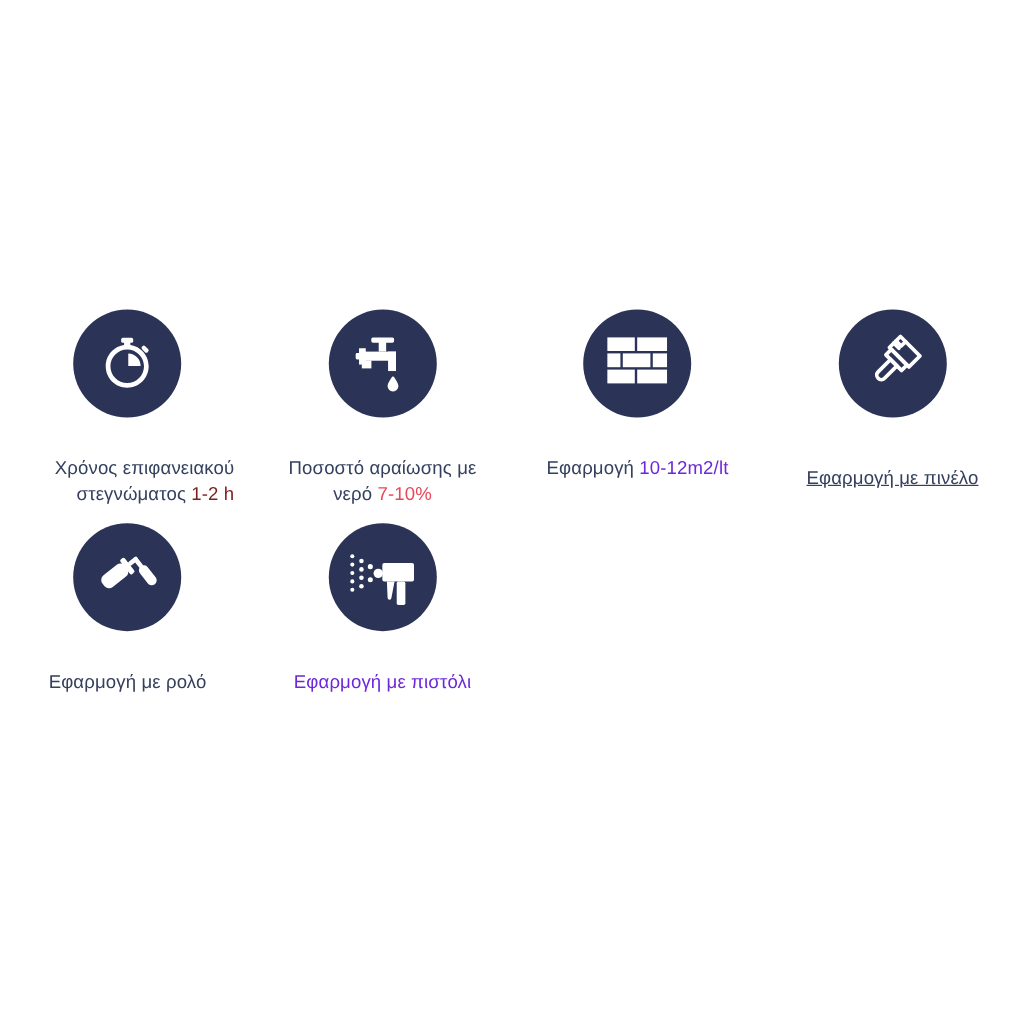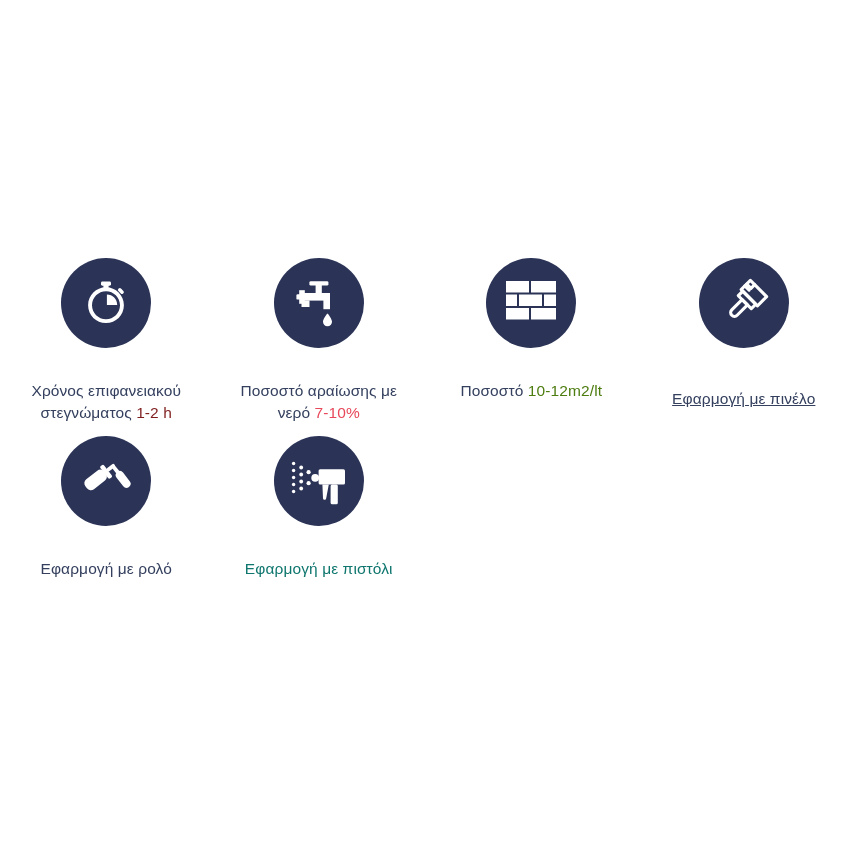--- a/index.html
+++ b/index.html
@@ -102,21 +102,21 @@
             <rect x="23.4" y="7.6" width="5.2" height="3.6"></rect>
 
             <rect x="37.6" y="12.2" width="6.6" height="3.6" rx="1.6" transform="rotate(45 40.9 14)"></rect>
 
             <path d="M26 10.3c-9.9 0-17.9 8-17.9 17.9S16.1 46.1 26 46.1 43.9 38.1 43.9 28.2 35.9 10.3 26 10.3zm0 31.9c-7.7 0-14-6.3-14-14s6.3-14 14-14 14 6.3 14 14-6.3 14-14 14z"></path>
 
             <path d="M26.9 17.6v10.3h10.3c0-5.6-4.6-10.2-10.3-10.3z"></path>
           </g>
         </svg>
       </div>
-      <div class="spec-label" style="color: rgb(52, 64, 94);">
+      <div class="spec-label" style="color: rgb(52, 64, 94); text-align: right;">
         <span>Χρόνος επιφανειακού
 στεγνώματος </span><span class="val" style="color: #7f1d1d;">1-2 h</span>
       </div>
     </div>
 
     <div class="spec-item item-2">
       <div class="spec-icon-circle" style="background: rgb(43, 52, 87);">
         <svg width="54" height="54" viewBox="0 0 54 54" aria-hidden="true">
           <g fill="#ffffff">
 
@@ -155,21 +155,21 @@
             <rect x="0" y="13.5" width="11" height="11.5"></rect>
             <rect x="13" y="13.5" width="23" height="11.5"></rect>
             <rect x="38" y="13.5" width="12" height="11.5"></rect>
 
             <rect x="0" y="27" width="23" height="11.5"></rect>
             <rect x="25" y="27" width="25" height="11.5"></rect>
           </g>
         </svg>
       </div>
       <div class="spec-label" style="color: rgb(52, 64, 94);">
-        <span>Ποσοστό </span><span class="val" style="color: #4d7c0f;">10-12m2/lt</span>
+        <span>Εφαρμογή </span><span class="val" style="color: #6d28d9;">10-12m2/lt</span>
       </div>
     </div>
 
     <div class="spec-item item-4">
       <div class="spec-icon-circle" style="background: rgb(43, 52, 87);">
         <svg width="52" height="52" viewBox="0 0 52 52" aria-hidden="true">
           <g transform="rotate(45 26 26)">
             <g fill="none" stroke="#ffffff" stroke-width="3.1" stroke-linejoin="round" stroke-linecap="round">
 
               <path d="M14.5 5.5h23v13h-23z"></path>
@@ -236,21 +236,21 @@
             <circle cx="24.2" cy="21.8" r="3.9"></circle>
 
             <rect x="27.6" y="13.2" width="26.4" height="15.4" rx="1.6"></rect>
 
             <path d="M31.4 28.6h6.4l-2.6 13.6a1.6 1.6 0 0 1-3.2 0z"></path>
 
             <rect x="39.6" y="28.6" width="7.2" height="19.6" rx="1.5"></rect>
           </g>
         </svg>
       </div>
-      <div class="spec-label" style="color: #0f766e;">
+      <div class="spec-label" style="color: #6d28d9;">
         <span>Εφαρμογή με πιστόλι</span><span class="val" style="color: rgb(232, 72, 90);"></span>
       </div>
     </div>
 
     <div class="spec-item"></div>
     <div class="spec-item"></div>
 
   </div>
 
 </div>

